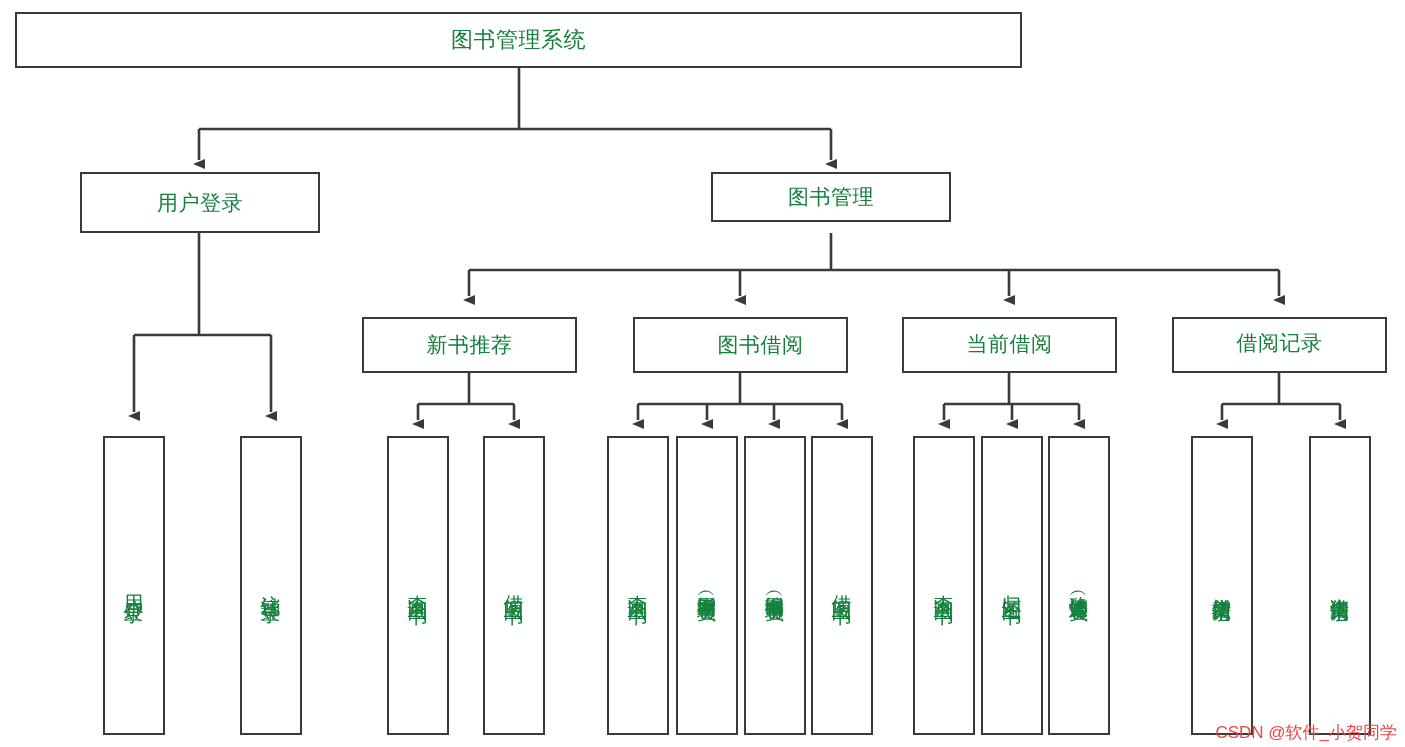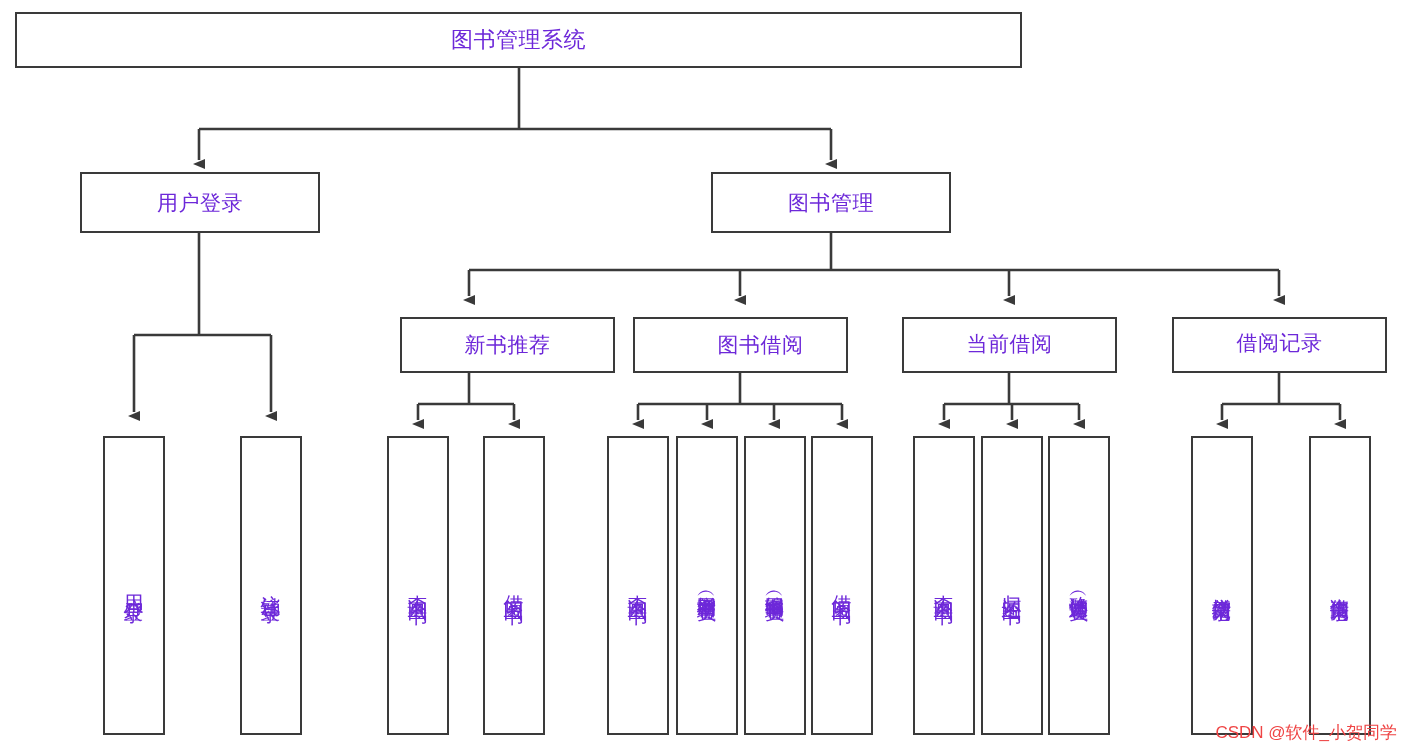--- a/index.html
+++ b/index.html
@@ -27,21 +27,21 @@
     pointer-events: none;
   }
   .node {
     position: absolute;
     box-sizing: border-box;
     border: 2px solid #3a3a3a;
     background: #ffffff;
     display: flex;
     align-items: center;
     justify-content: center;
-    color: #6d28d9;
+    color: #15803d;
     z-index: 2;
   }
   .node .lbl {
     display: block;
     text-align: center;
     line-height: 1.04;
     letter-spacing: 0.5px;
   }
   
   .node.horiz .lbl {
@@ -137,25 +137,25 @@
   </svg>
 
   <div class="node root horiz" style="left:15px; top:12px; width:1007px; height:56px;">
     <span class="lbl">图书管理系统</span>
   </div>
 
   <div class="node horiz" style="left:80px; top:172px; width:240px; height:61px;">
     <span class="lbl">用户登录</span>
   </div>
 
-  <div class="node horiz" style="left:711px; top:172px; width:240px; height:61px;">
+  <div class="node horiz" style="left:711px; top:172px; width:240px; height:50px;">
     <span class="lbl">图书管理</span>
   </div>
 
-  <div class="node horiz" style="left:362px; top:317px; width:215px; height:56px;margin-left:38px;">
+  <div class="node horiz" style="left:362px; top:317px; width:215px; height:56px;">
     <span class="lbl">新书推荐</span>
   </div>
 
   <div class="node horiz" style="left:633px; top:317px; width:215px; height:56px;padding-left:40px;">
     <span class="lbl">图书借阅</span>
   </div>
 
   <div class="node horiz" style="left:902px; top:317px; width:215px; height:56px;font-family:Liberation Serif, serif;">
     <span class="lbl">当前借阅</span>
   </div>

